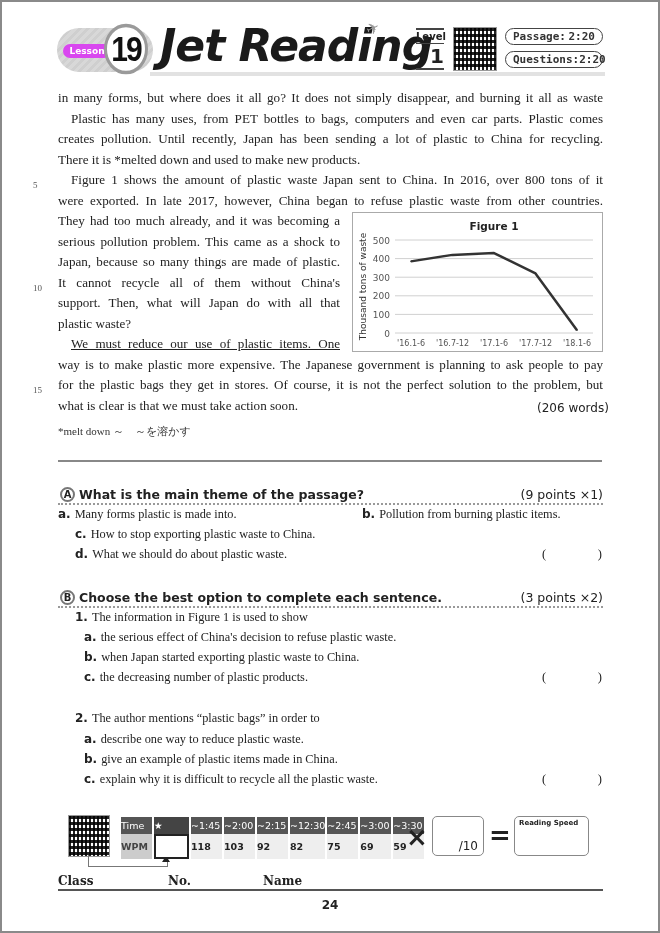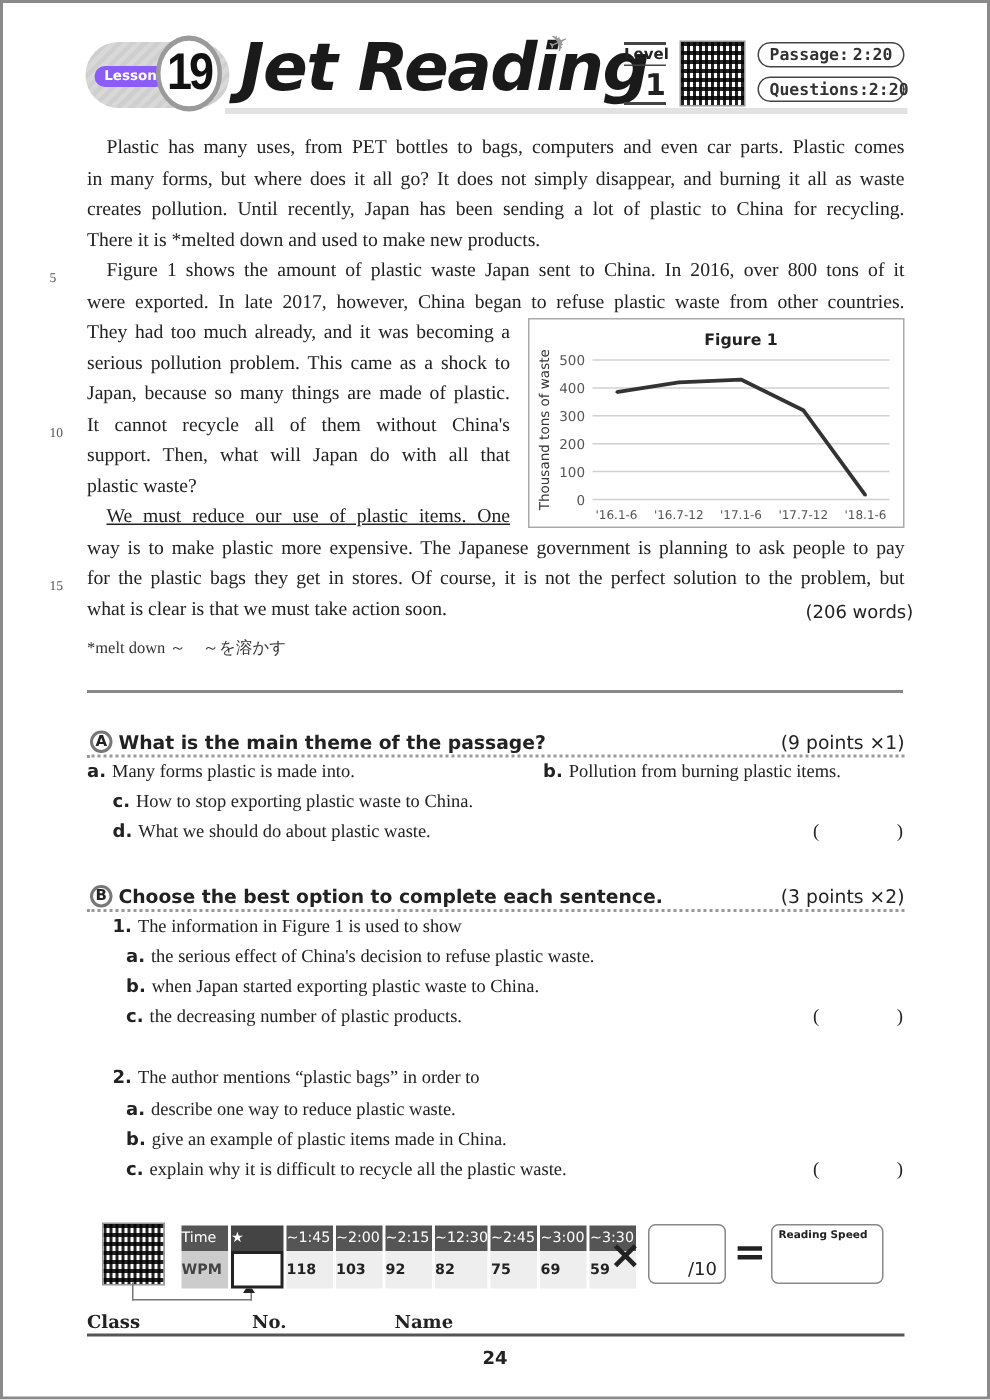--- a/index.html
+++ b/index.html
@@ -1,21 +1,21 @@
 <!DOCTYPE html>
 <html><head>
 <meta charset="utf-8">
 <style>
   html,body{margin:0;padding:0;}
   body{width:660px;height:933px;background:#fff;position:relative;overflow:hidden;font-family:"Liberation Serif",serif;color:#222;}
   .frame{position:absolute;left:0;top:0;width:656px;height:929px;border:2px solid #8a8a8a;}
   .abs{position:absolute;}
   
   .lesson-pill{left:57px;top:28px;width:96px;height:44px;border-radius:22px;background:repeating-linear-gradient(135deg,#d8d8d8 0 3px,#cfcfcf 3px 6px);}
-  .lesson-tag{left:63px;top:44px;width:48px;height:14px;border-radius:7px;background:#8b5cf6;color:#fff;font:bold 9px "DejaVu Sans",sans-serif;text-align:center;line-height:14px;}
+  .lesson-tag{left:63px;top:44px;width:48px;height:14px;border-radius:7px;background:#d946ef;color:#fff;font:bold 9px "DejaVu Sans",sans-serif;text-align:center;line-height:14px;}
   .lesson-num{left:104px;top:27px;width:44px;height:44px;border-radius:50%;border:3px solid #9a9a9a;background:#fff;box-sizing:border-box;font:bold 30px "Liberation Sans",sans-serif;text-align:center;line-height:38px;color:#111;letter-spacing:-2px;transform:scaleY(1.15);}
   .title{left:160px;top:20px;font:italic bold 44px "DejaVu Sans",sans-serif;color:#1a1a1a;letter-spacing:-1px;line-height:52px;}
   .title-underline{left:150px;top:72px;width:455px;height:4px;background:#e2e2e2;}
   .plane{left:366px;top:19px;font-size:16px;color:#999;transform:rotate(-25deg);}
   .level-box{left:416px;top:28px;width:28px;text-align:right;border-top:2px solid #444;border-bottom:2px solid #444;}
   .level-label{font:bold 10px "DejaVu Sans",sans-serif;color:#222;border-bottom:1px solid #444;padding:1px 0;}
   .level-num{font:bold 20px "DejaVu Sans",sans-serif;line-height:24px;}
   .qr{background-color:#fff;background-image:
       linear-gradient(90deg,#222 50%,transparent 50%),
       linear-gradient(#222 50%,transparent 50%);
@@ -78,22 +78,22 @@
 <div class="abs timebox tb1">
   <span>Passage:</span>
   <span>2:20</span>
 </div>
 <div class="abs timebox tb2">
   <span>Questions:</span>
   <span>2:20</span>
 </div>
 
 <div class="abs passage" id="passage">
+    <span class="line" style="width: 545px; padding-left: 0px;">in many forms, but where does it all go? It does not simply disappear, and burning it all as waste</span>
     <span class="line" style="width: 532px; padding-left: 13px;">Plastic has many uses, from PET bottles to bags, computers and even car parts. Plastic comes</span>
-    <span class="line" style="width: 545px; padding-left: 0px;">in many forms, but where does it all go? It does not simply disappear, and burning it all as waste</span>
     <span class="line" style="width: 545px; padding-left: 0px;">creates pollution. Until recently, Japan has been sending a lot of plastic to China for recycling.</span>
     <span class="line" style="width: 545px; padding-left: 0px; text-align-last: left;">There it is *melted down and used to make new products.</span>
     <span class="line" style="width: 532px; padding-left: 13px; font-family: Liberation Serif, serif;">Figure 1 shows the amount of plastic waste Japan sent to China. In 2016, over 800 tons of it</span>
     <span class="ln" style="top: 87px;">5</span>
     <span class="line" style="width: 545px; padding-left: 0px;">were exported. In late 2017, however, China began to refuse plastic waste from other countries.</span>
     <span class="line" style="width: 282px; padding-left: 0px;">They had too much already, and it was becoming a</span>
     <span class="line" style="width: 282px; padding-left: 0px;">serious pollution problem. This came as a shock to</span>
     <span class="line" style="width: 282px; padding-left: 0px;">Japan, because so many things are made of plastic.</span>
     <span class="line" style="width: 282px; padding-left: 0px;">It cannot recycle all of them without China's</span>
     <span class="ln" style="top: 189.5px;">10</span>

